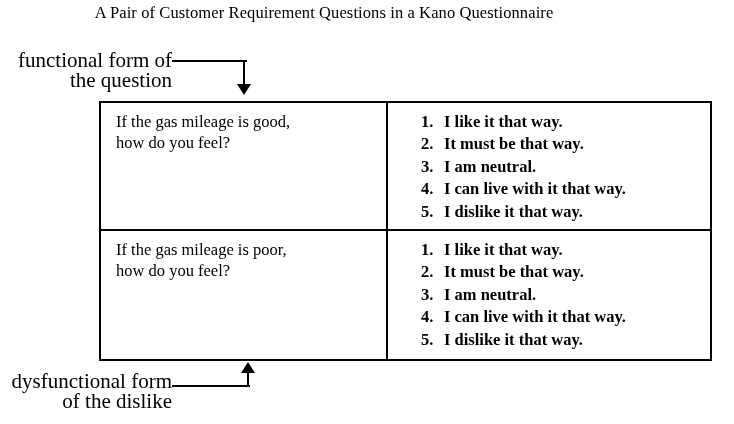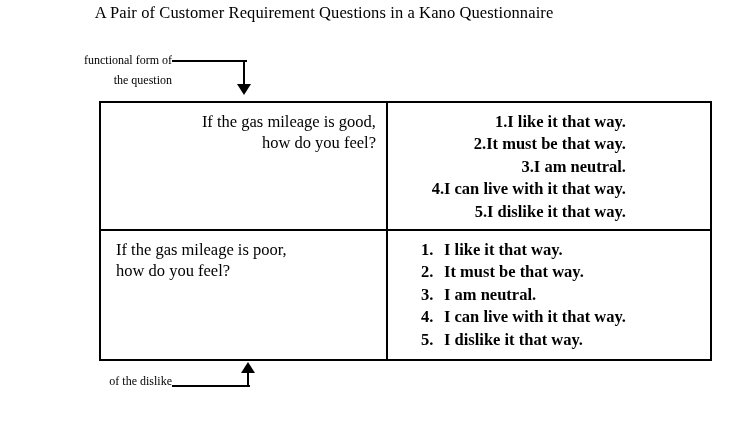--- a/index.html
+++ b/index.html
@@ -28,21 +28,21 @@
     text-align: center;
     font-size: 16.5px;
     line-height: 20px;
     letter-spacing: 0.1px;
     white-space: nowrap;
   }
 
   
   .callout-label {
     position: absolute;
-    font-size: 12px;
+    font-size: 21px;
     line-height: 20px;
     white-space: nowrap;
   }
   #functional-label {
     left: 6px;
     top: 50px;
     width: 166px;
     text-align: right;
   }
   #dysfunctional-label {
@@ -102,21 +102,21 @@
     box-sizing: border-box;
     border-collapse: collapse;
     background: #ffffff;
   }
   #kano-table .q-row {
     position: absolute;
     left: 0;
     width: 100%;
     box-sizing: border-box;
   }
-  #row-functional    { top: 0;     height: 126px; text-align: right; }
+  #row-functional    { top: 0;     height: 126px; }
   #row-dysfunctional { top: 126px; height: 130px; border-top: 2px solid #000000; padding-left: 13px; }
 
   .cell-question {
     position: absolute;
     left: 0;
     top: 0;
     width: 287px;
     height: 100%;
     box-sizing: border-box;
     border-right: 2px solid #000000;
@@ -231,16 +231,17 @@
         </ul>
       </div>
     </div>
 
   </div>
 
   <div id="dysfunctional-leader-h" class="leader leader-h"></div>
   <div id="dysfunctional-leader-v" class="leader leader-v"></div>
   <div id="dysfunctional-arrow" class="arrow-head arrow-up"></div>
   <div id="dysfunctional-label" class="callout-label">
+    <span class="lbl-line">dysfunctional form</span>
     <span class="lbl-line">of the dislike</span>
   </div>
 
 </div>
 
 </body></html>

